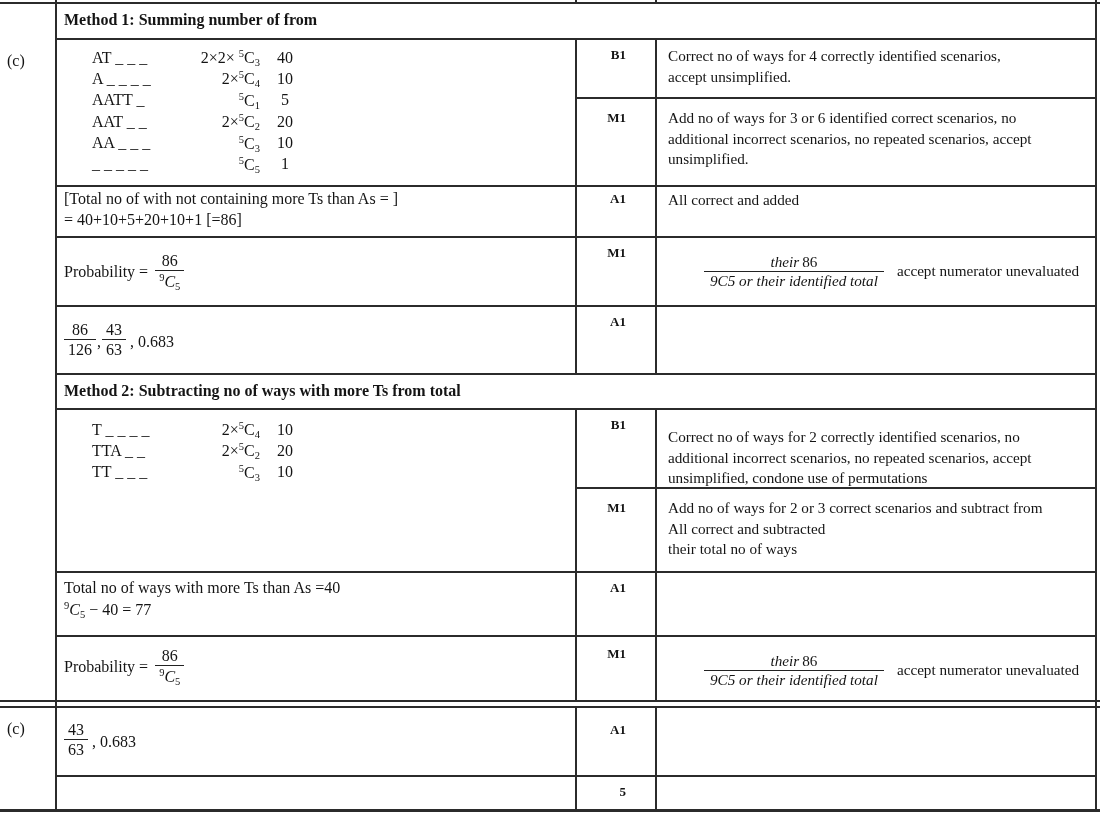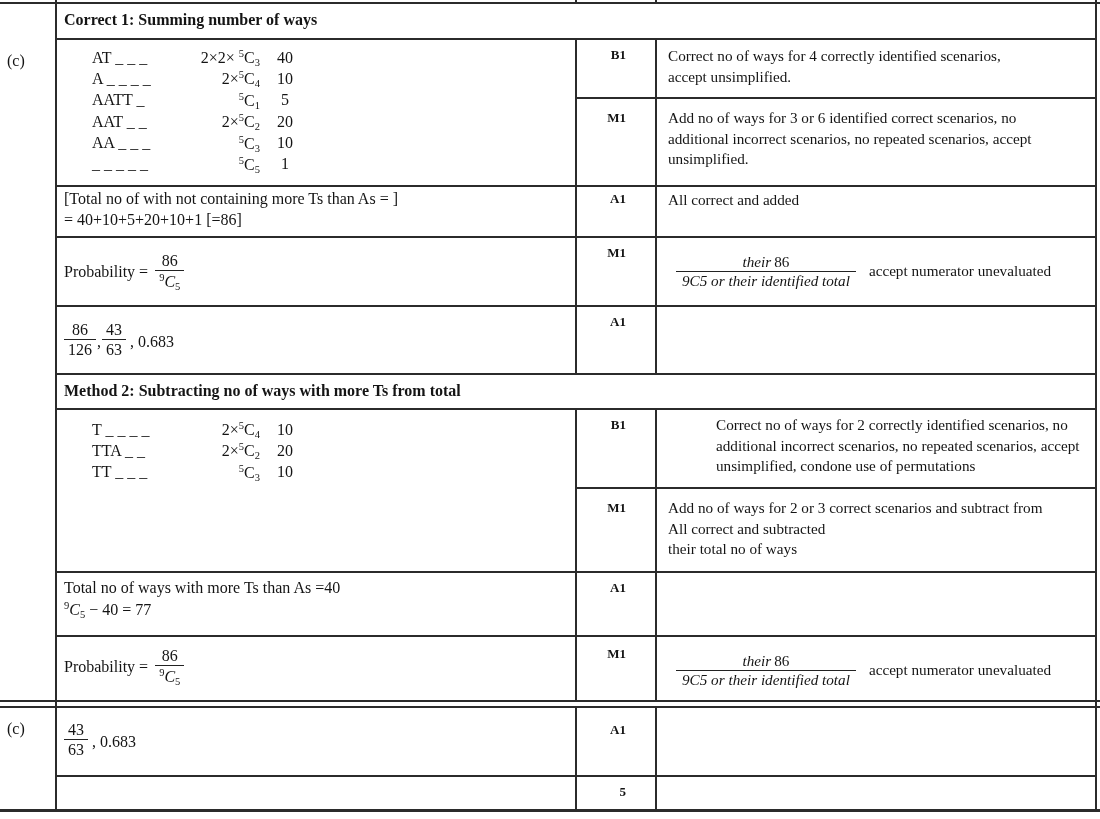--- a/index.html
+++ b/index.html
@@ -26,21 +26,21 @@
   .fnum{display:block;padding:0 4px;}
   .fden{display:block;border-top:1.4px solid #222;padding:1px 4px 0 4px;}
   .gap{margin-left:7px;}
   .ansrow{position:absolute;left:64px;display:flex;align-items:center;font-size:16px;white-space:nowrap;}
   .comma{margin:4px 1px 0 1px;}
   .dec{margin:4px 0 0 4px;}
   .mark{position:absolute;left:562px;width:64px;text-align:right;font-size:13px;font-weight:bold;}
   .cmt{position:absolute;left:668px;font-size:15.2px;line-height:20.5px;}
   .cmt div{white-space:nowrap;}
   .cmtfrac{position:absolute;left:676px;display:flex;align-items:center;font-size:15.2px;white-space:nowrap;}
-  .cmtfrac .fnum,.cmtfrac .fden{padding:0 6px;}
+  .cmtfrac .fnum,.cmtfrac .fden{padding:0 6px;margin-left:28px;}
   .sidenote{margin-left:13px;text-align:center;}
 </style>
 </head>
 <body>
 
 <div class="sheet">
 
   <div class="hl" style="left:0;top:2px;width:1100px;height:2px;"></div>
   <div class="hl" style="left:55px;top:38px;width:1041px;"></div>
   <div class="hl" style="left:575px;top:97px;width:521px;"></div>
@@ -64,21 +64,21 @@
   <div class="vl" style="left:575px;top:707px;height:104px;"></div>
   <div class="vl" style="left:655px;top:0;height:3px;"></div>
   <div class="vl" style="left:655px;top:39px;height:336px;"></div>
   <div class="vl" style="left:655px;top:409px;height:293px;"></div>
   <div class="vl" style="left:655px;top:707px;height:104px;"></div>
   <div class="vl" style="left:1095px;top:0;height:811px;"></div>
 
   <div class="qlabel" style="top:52px;">(c)</div>
   <div class="qlabel" style="top:720px;">(c)</div>
 
-  <div class="mhead" style="top:11px;">Correct 1: Summing number of ways</div>
+  <div class="mhead" style="top:11px;">Method 1: Summing number of from</div>
 
   <div class="sblock" style="top:48px;">
     <div class="srow">
       <span class="spat">AT _ _ _</span>
       <span class="sexpr"><span>2×2× </span><span class="msup">5</span><span>C</span><span class="msub">3</span></span>
       <span class="sval">40</span>
     </div>
     <div class="srow">
       <span class="spat">A _ _ _ _</span>
       <span class="sexpr"><span>2×</span><span class="msup">5</span><span>C</span><span class="msub">4</span></span>
@@ -195,21 +195,21 @@
   </div>
 
   <div class="cmtfrac" style="top:243px;height:56px;">
     <span class="frac">
       <span class="fnum"><span class="itc">their</span> <span>86</span></span>
       <span class="fden itc">9C5 or their identified total</span>
     </span>
     <span class="sidenote">accept numerator unevaluated</span>
   </div>
 
-  <div class="cmt" style="top:415px;margin-left:48px;">
+  <div class="cmt" style="top:427px;">
     <div>Correct no of ways for 2 correctly identified scenarios, no</div>
     <div>additional incorrect scenarios, no repeated scenarios, accept</div>
     <div>unsimplified, condone use of permutations</div>
   </div>
   <div class="cmt" style="top:498px;">
     <div>Add no of ways for 2 or 3 correct scenarios and subtract from</div>
     <div>All correct and subtracted</div>
     <div>their total no of ways</div>
   </div>
 

